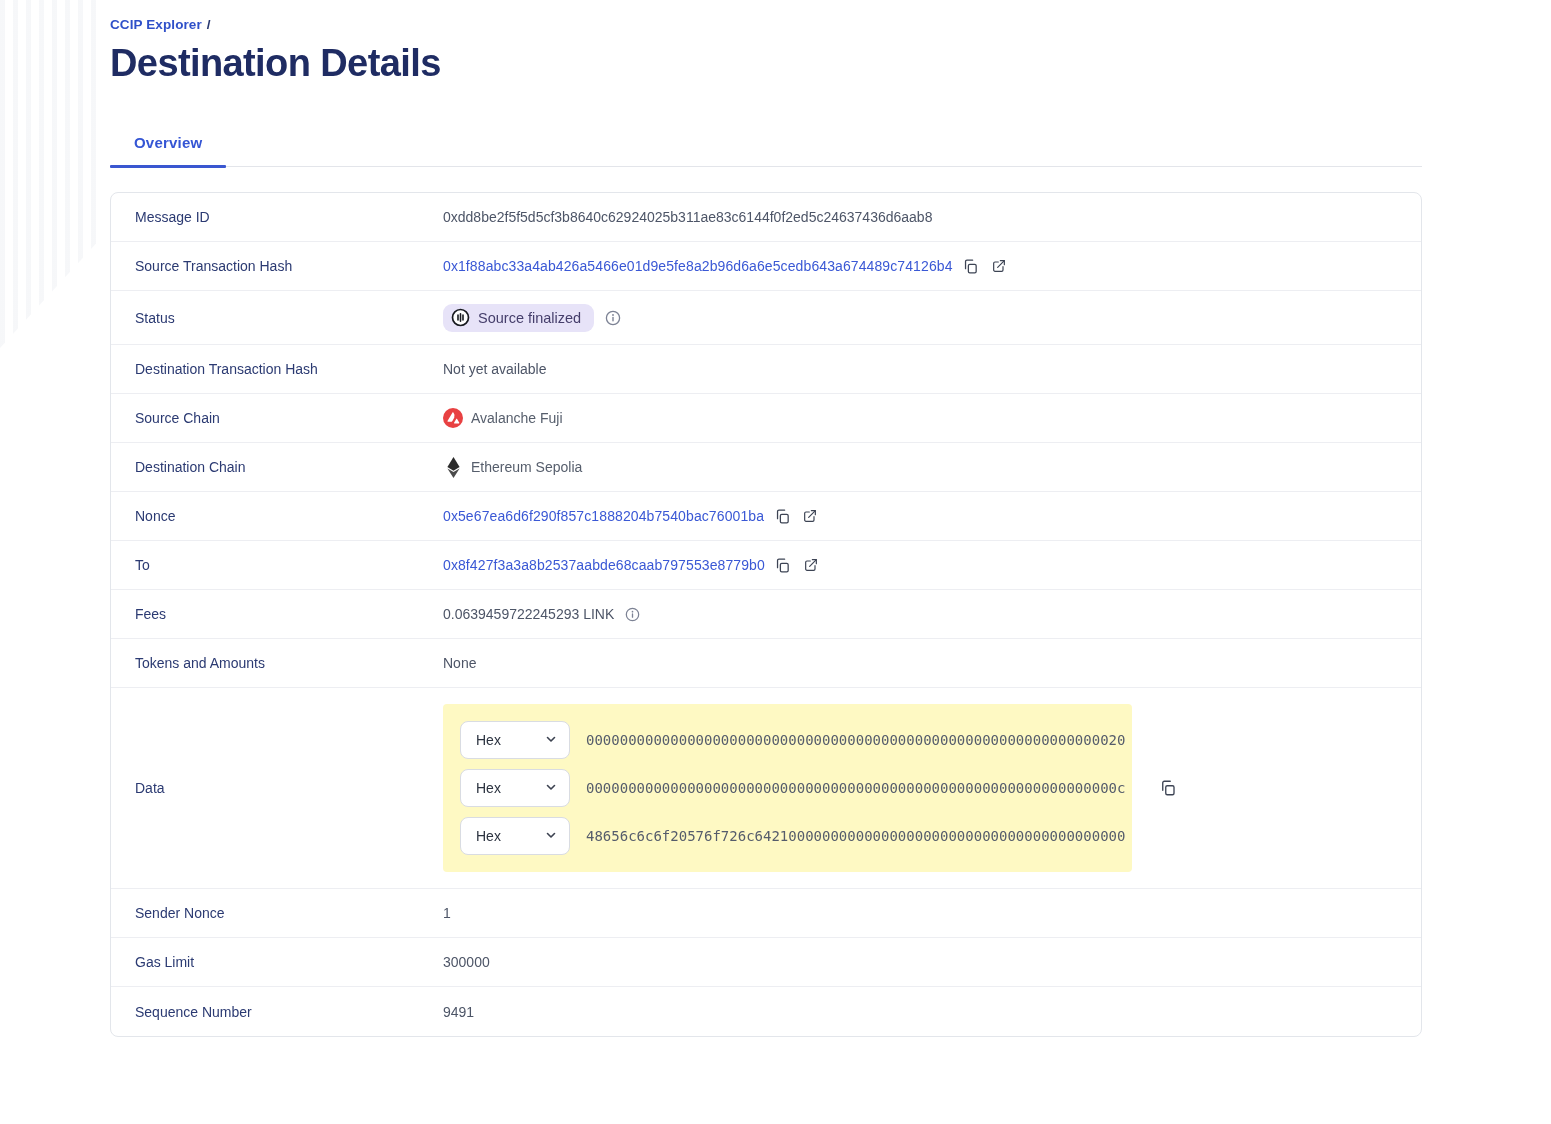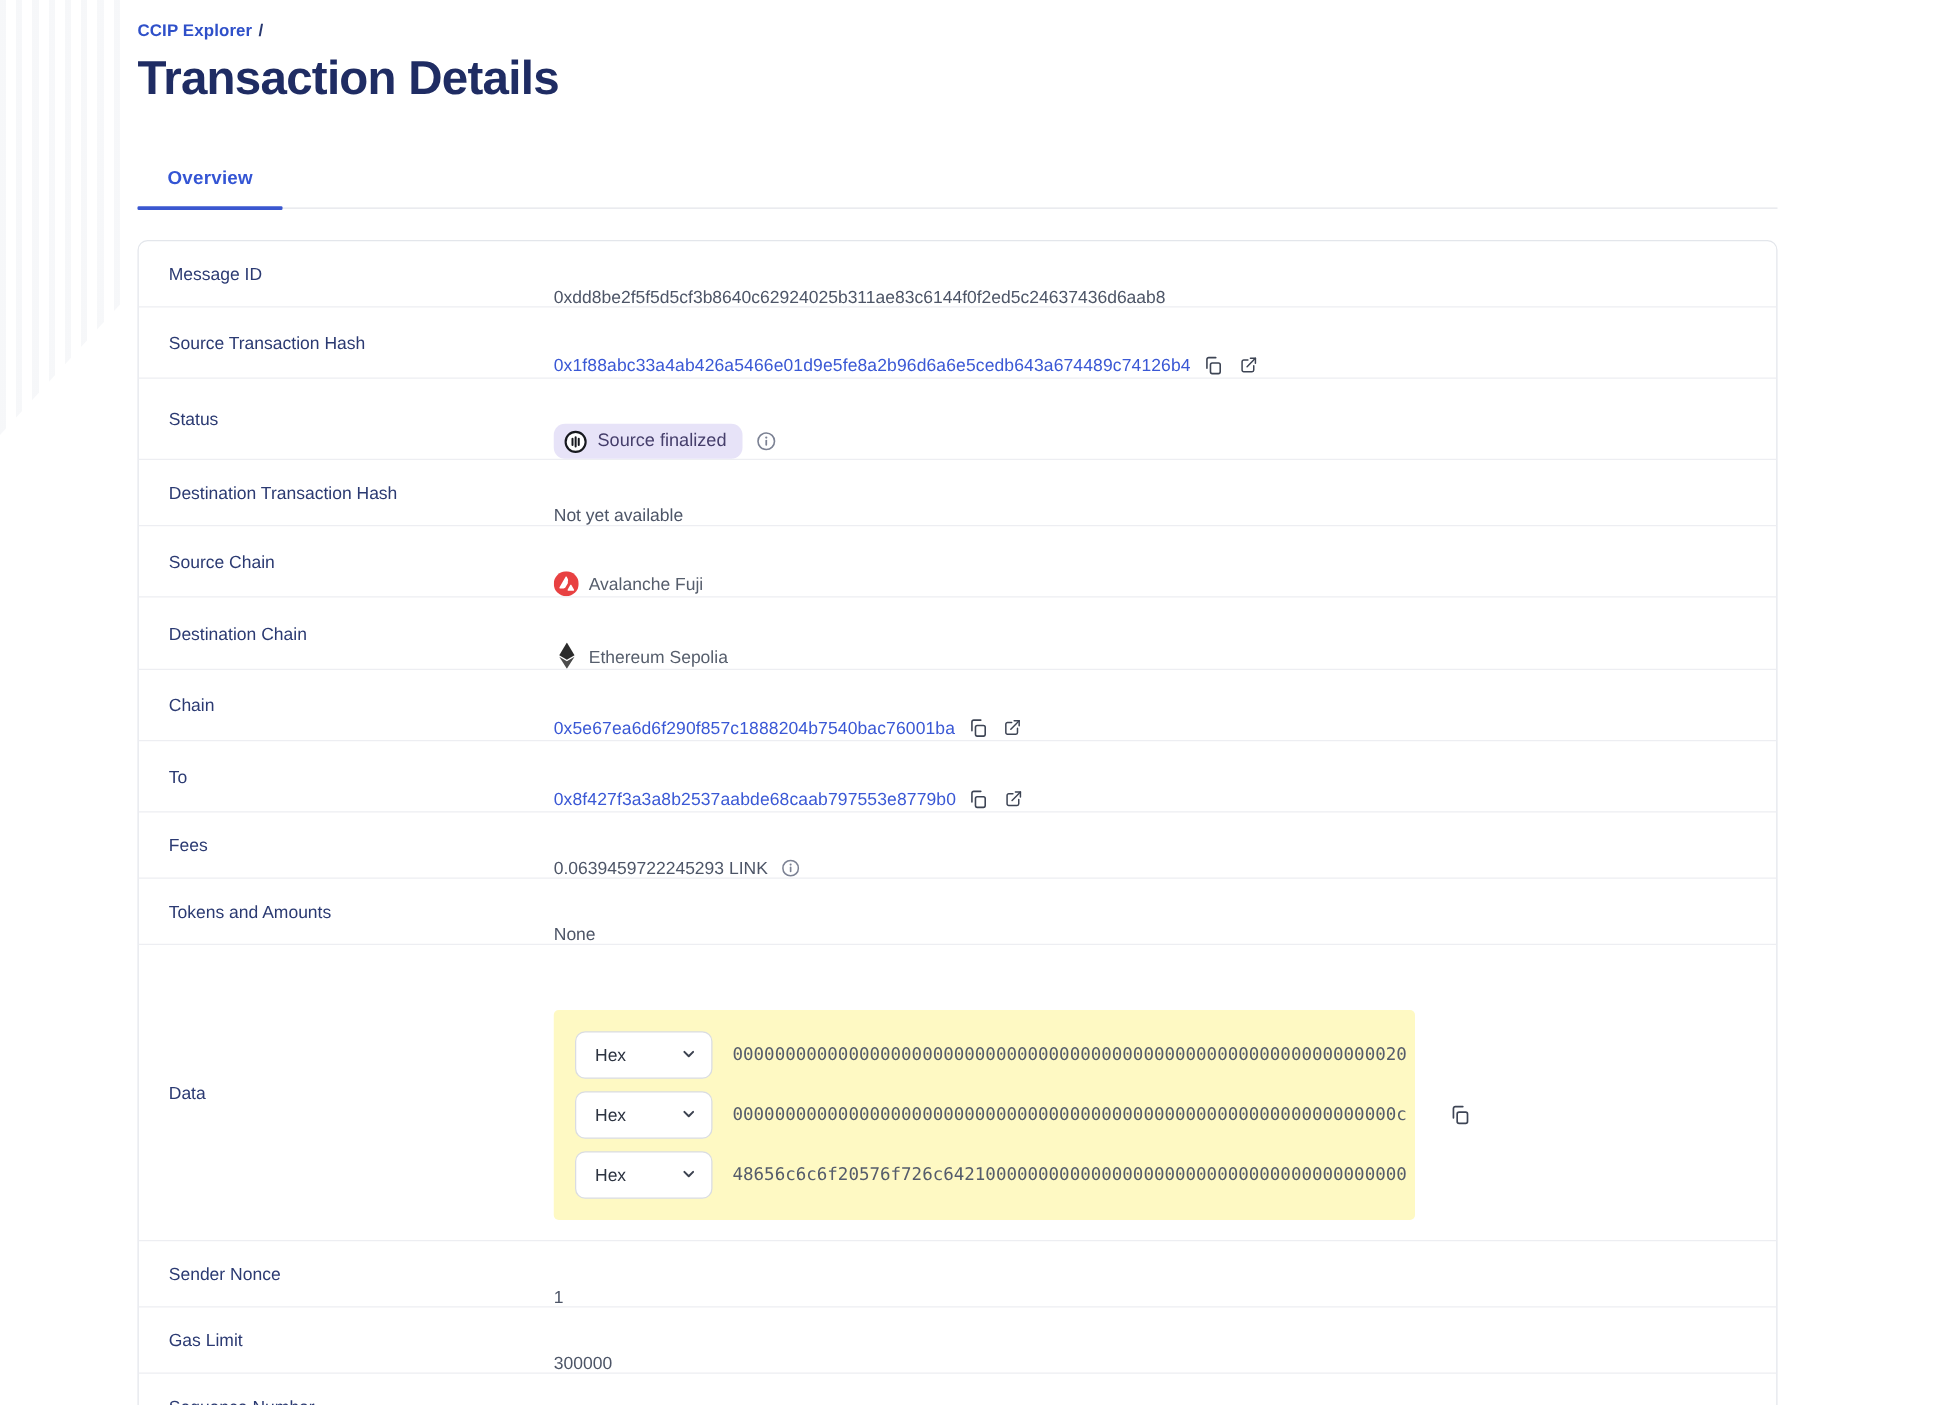--- a/index.html
+++ b/index.html
@@ -34,21 +34,21 @@
   .tab.active::after {
     content:""; position:absolute; left:0; right:0; bottom:-2px; height:3px;
     background:#3a57d0; border-radius:1px;
   }
 
   
   .card { margin-top:25px; margin-bottom:26px; border:1px solid #e3e6eb; border-radius:8px; background:#fff; }
   .row { display:flex; align-items:center; min-height:49px; border-bottom:1px solid #edeef2; }
   .row:last-child { border-bottom:none; }
   .row-label { flex:0 0 332px; padding-left:24px; font-size:14px; font-weight:500; color:#2b3a72; }
-  .row-value { flex:1; display:flex; align-items:center; gap:8px; font-size:14px; color:#4d5567; padding-right:24px;margin-top:36px; }
+  .row-value { flex:1; display:flex; align-items:center; gap:8px; font-size:14px; color:#4d5567; padding-right:24px; }
   .row-status { min-height:54px; }
 
   .hash-link { color:#3a58d5; font-weight:500; text-decoration:none; cursor:pointer; letter-spacing:.1px; }
   .icon-btn { display:inline-flex; align-items:center; justify-content:center; width:20px; height:20px; cursor:pointer; background:none; border:none; padding:0; }
   .icon-btn svg { display:block; }
 
   .status-badge {
     display:inline-flex; align-items:center; gap:8px; background:#e7e3f8; color:#453e6b;
     font-size:14.5px; font-weight:500; padding:4px 13px 4px 8px; border-radius:9px; line-height:20px;
   }
@@ -78,21 +78,21 @@
 <body>
 
 <div class="decor"></div>
 
 <div class="container">
 
   <div class="breadcrumb">
     <a class="crumb-link">CCIP Explorer</a><span class="crumb-sep">/</span>
   </div>
 
-  <h1 class="page-title">Transaction Details</h1>
+  <h1 class="page-title">Destination Details</h1>
 
   <div class="tabs">
     <div class="tab active">Overview</div>
   </div>
 
   <div class="card">
 
     <div class="row">
       <div class="row-label">Message ID</div>
       <div class="row-value">
@@ -170,21 +170,21 @@
               <path fill="#2b2b2b" d="M6.5 0 12.6 10.1 6.5 13.7.4 10.1Z"></path>
               <path fill="#2b2b2b" d="M6.5 15 12.6 11.4 6.5 21 .4 11.4Z" opacity=".85"></path>
             </svg>
         </span>
         <span class="chain-name">Ethereum Sepolia</span>
       </div>
     </div>
 
 
     <div class="row">
-      <div class="row-label">Chain</div>
+      <div class="row-label">Nonce</div>
       <div class="row-value">
         <a class="hash-link">0x5e67ea6d6f290f857c1888204b7540bac76001ba</a>
         <button class="icon-btn">
           <svg width="17" height="17" viewBox="0 0 24 24" fill="none" stroke="#3d4454" stroke-width="1.8" stroke-linecap="round" stroke-linejoin="round">
               <rect x="9" y="9" width="11" height="12" rx="2"></rect>
               <path d="M5 15V5a2 2 0 0 1 2-2h8"></path>
             </svg>
         </button>
         <button class="icon-btn">
           <svg width="16" height="16" viewBox="0 0 24 24" fill="none" stroke="#3d4454" stroke-width="1.8" stroke-linecap="round" stroke-linejoin="round">

